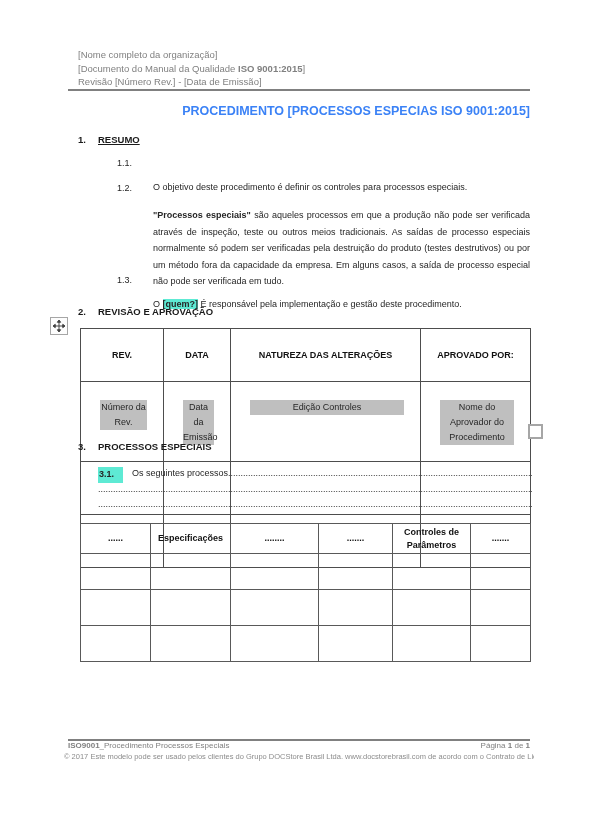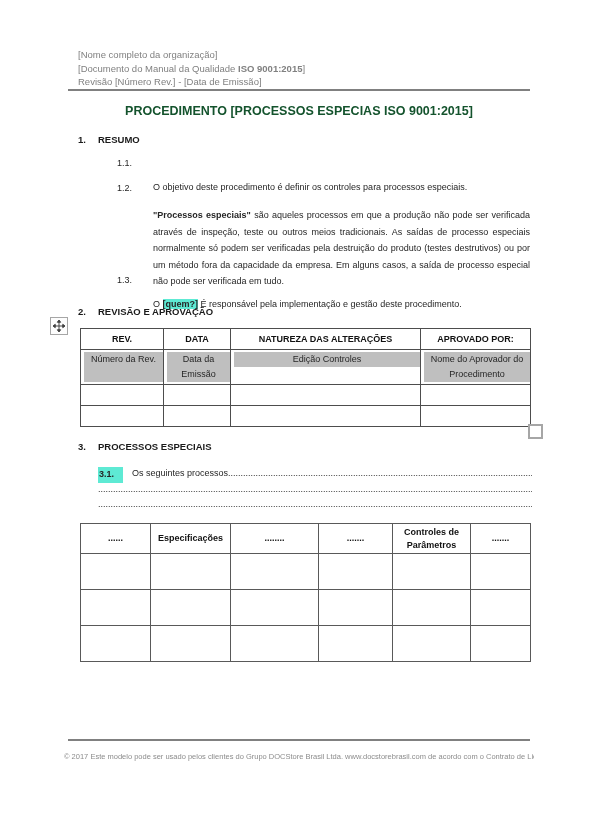--- a/index.html
+++ b/index.html
@@ -6,34 +6,34 @@
   .page{
     position:relative;width:607px;height:831px;background:#ffffff;
     font-family:"Liberation Sans","DejaVu Sans",sans-serif;
     color:#262626;overflow:hidden;
   }
   .abs{position:absolute;}
   
   .hdr{left:78px;top:48px;font-size:9.5px;line-height:13.5px;color:#808080;}
   .hdr b{color:#808080;}
   .rule{left:68px;width:462px;height:0;border-top:2px solid #808080;}
-  .title{left:68px;top:104px;width:462px;text-align:center;font-weight:bold;font-size:12.5px;color:#14532d;}
+  .title{left:68px;top:104px;width:462px;text-align:right;font-weight:bold;font-size:12.5px;color:#3b82f6;}
   
   .sech{left:78px;font-weight:bold;font-size:9.5px;color:#1a1a1a;white-space:nowrap;}
   .sech .num{display:inline-block;width:20px;}
   
   .sub{left:117px;width:413px;font-size:9px;}
   .sub .snum{position:absolute;left:0;top:0;}
   .sub .stxt{display:block;margin-left:36px;margin-top:24px;}
   .just{text-align:justify;line-height:16.5px;}
   .hl{background:#5eead4;font-weight:bold;}
   
   table{border-collapse:collapse;table-layout:fixed;}
   .t1{left:80px;top:328px;width:450px;border:1.5px solid #4d4d4d;}
-  .t1 th,.t1 td{border:1px solid #4d4d4d;padding:0;font-size:9px;text-align:center;vertical-align:top;overflow:hidden;}
+  .t1 th,.t1 td{border:1px solid #4d4d4d;padding:16px;font-size:9px;text-align:center;vertical-align:top;overflow:hidden;}
   .t1 th{font-weight:bold;vertical-align:middle;height:20px;color:#111;}
   .t1 .r1 td{height:34px;}
   .t1 .re td{height:20px;}
   .shade{background:#bfbfbf;margin:2px 0 0 3px;line-height:15px;min-height:30px;display:flex;flex-direction:column;justify-content:flex-start;align-items:center;}
   .shade.one{min-height:15px;}
   .shade span{width:100%;}
   .t2{left:80px;top:523px;width:450px;border:1.5px solid #595959;}
   .t2 th,.t2 td{border:1px solid #595959;padding:0 2px;font-size:9px;text-align:center;overflow:hidden;}
   .t2 th{font-weight:bold;height:29px;vertical-align:middle;line-height:13px;color:#111;}
   .t2 td{height:35px;}
@@ -57,21 +57,21 @@
 
   <div class="abs hdr">
     <div>[Nome completo da organização]</div>
     <div><span>[Documento do Manual da Qualidade </span><b>ISO 9001:2015</b><span>]</span></div>
     <div>Revisão [Número Rev.] - [Data de Emissão]</div>
   </div>
   <div class="abs rule" style="top:89px;"></div>
 
   <div class="abs title">PROCEDIMENTO [PROCESSOS ESPECIAS ISO 9001:2015]</div>
 
-  <div class="abs sech" style="top:134px;">
+  <div class="abs sech" style="top:134px;text-decoration:underline;">
     <span class="num">1.</span><span>RESUMO</span>
   </div>
 
   <div class="abs sub" style="top:158px;">
     <span class="snum">1.1.</span>
     <span class="stxt">O objetivo deste procedimento é definir os controles para processos especiais.</span>
   </div>
 
   <div class="abs sub" style="top:183px;">
     <span class="snum">1.2.</span>
@@ -205,15 +205,19 @@
           <td></td>
           <td></td>
           <td></td>
           <td></td>
           <td></td>
     </tr>
   </tbody>
     </table>
 
   <div class="abs rule" style="top:739px;"></div>
+  <div class="abs ftline1">
+    <span><b>ISO9001</b><span>_Procedimento Processos Especiais</span></span>
+    <span><span>Página </span><b>1</b><span> de </span><b>1</b></span>
+  </div>
   <div class="abs ftcopy">© 2017 Este modelo pode ser usado pelos clientes do Grupo DOCStore Brasil Ltda. www.docstorebrasil.com de acordo com o Contrato de Licença.</div>
 
 </div>
 
 </body></html>

